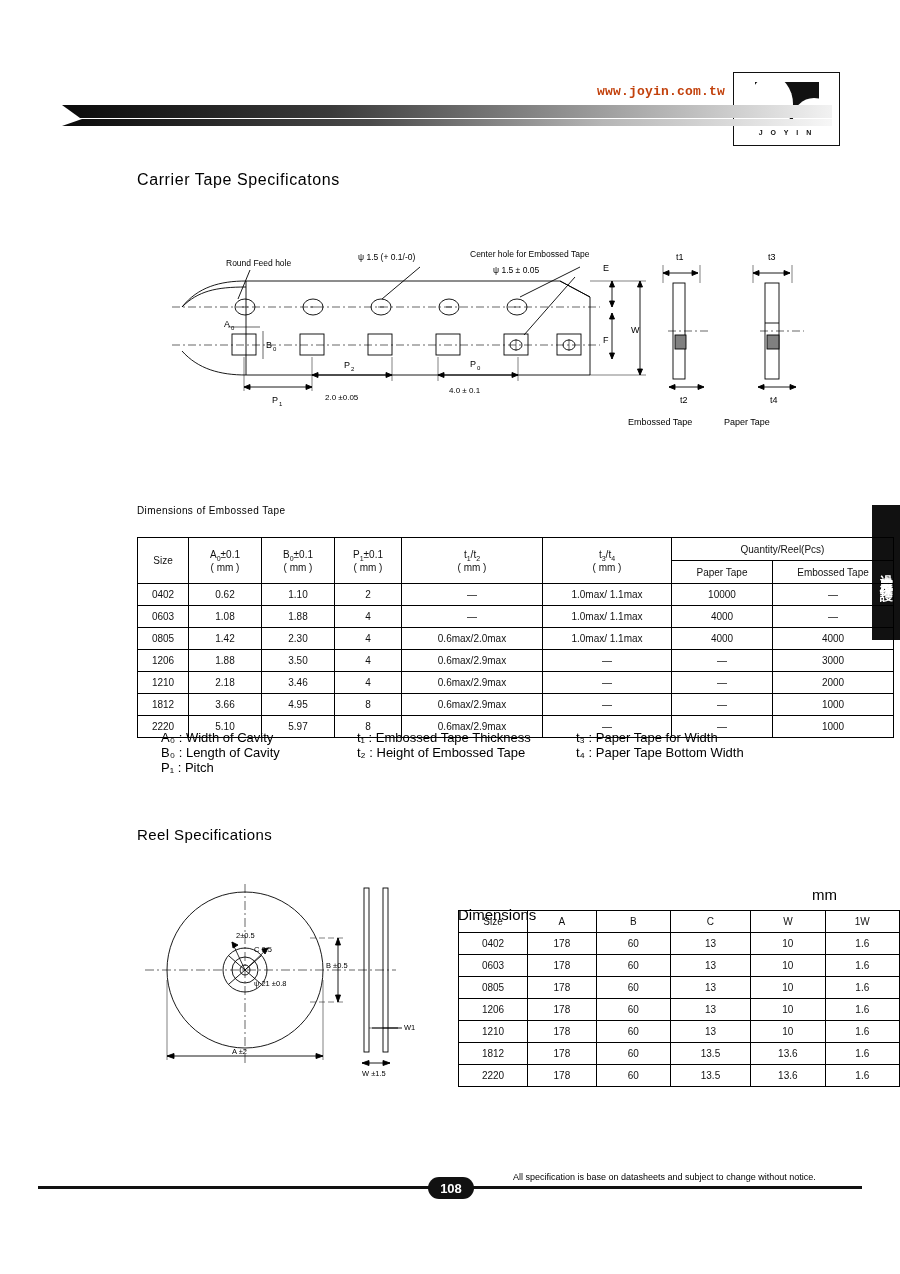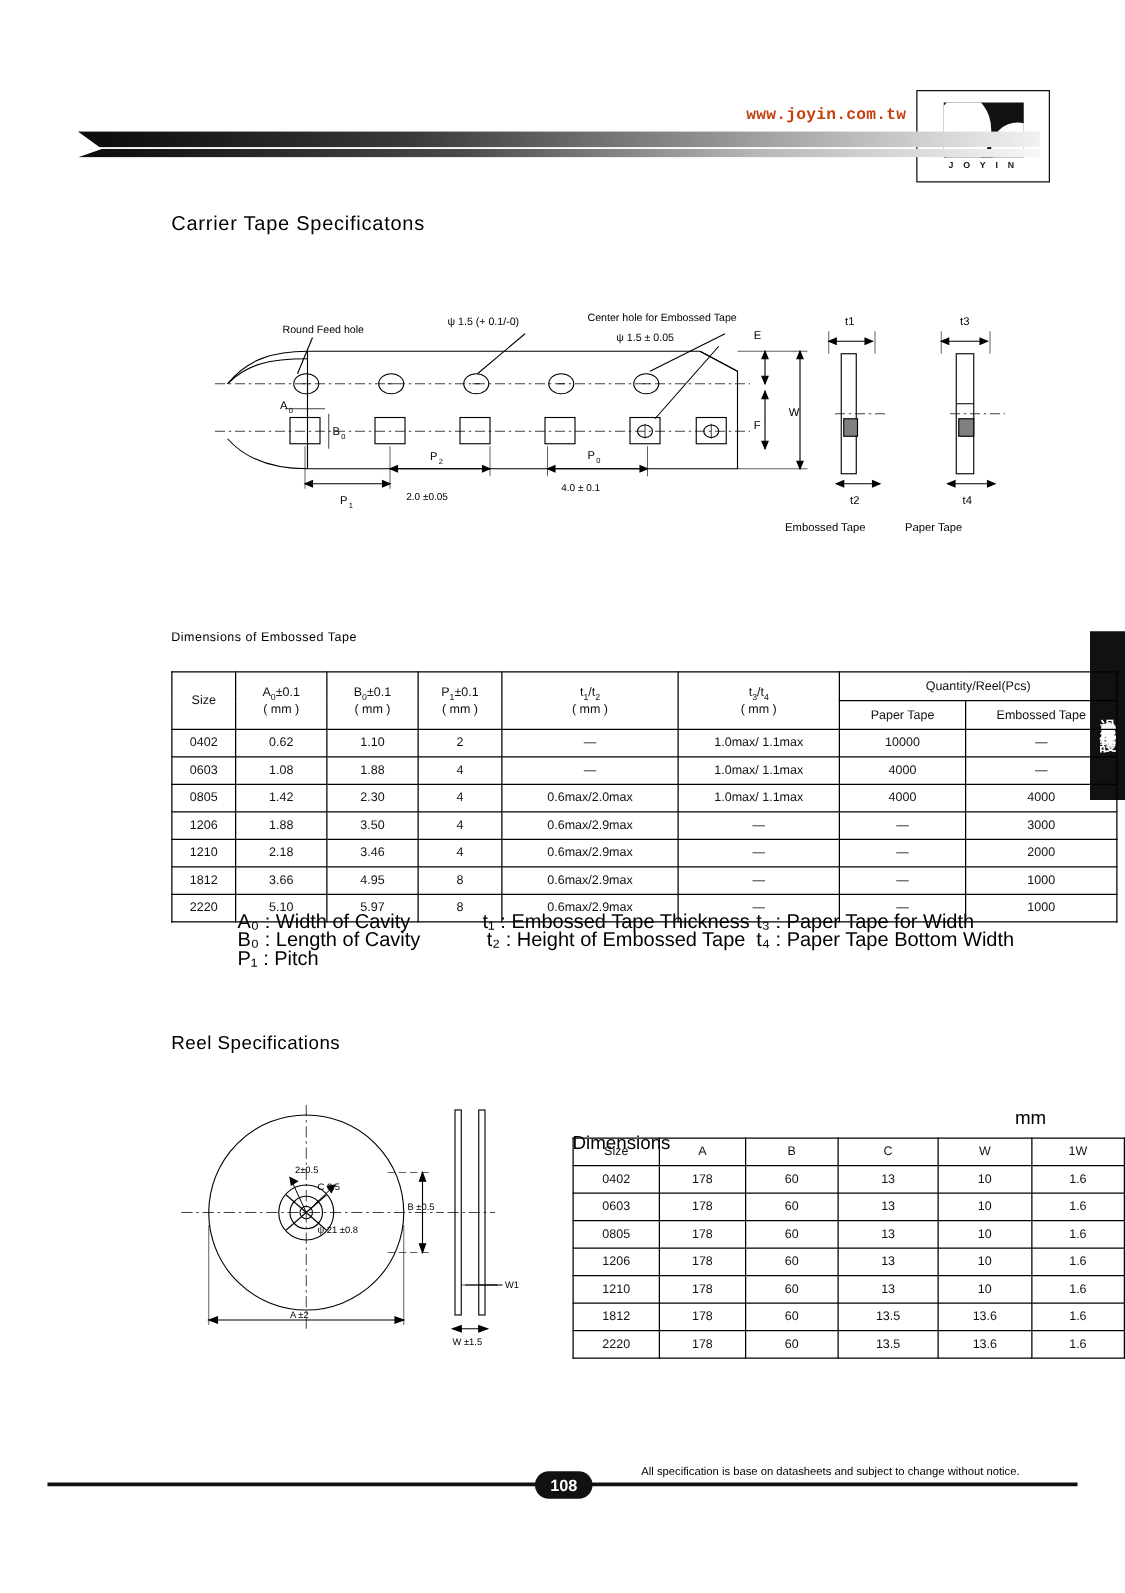--- a/index.html
+++ b/index.html
@@ -88,24 +88,24 @@
   }
   .tbl1 th, .tbl1 td {
     border:1px solid #000; text-align:center; vertical-align:middle;
     padding:2px 4px; font-weight:normal;
   }
   .tbl1 .hd { height:36px; }
   .tbl1 td { height:17px; }
   .sub { font-size:7px; vertical-align:sub; }
 
   .legend {
-    position:absolute; left:190px; top:730px;
-    font-size:16px; line-height:15px; color:#000;
-  }
-  .legend .col2 { position:absolute; left:196px; top:0; white-space:nowrap;text-align:center; }
+    position:absolute; left:161px; top:730px;
+    font-size:13px; line-height:15px; color:#000;
+  }
+  .legend .col2 { position:absolute; left:196px; top:0; white-space:nowrap; }
   .legend .col3 { position:absolute; left:415px; top:0; white-space:nowrap; }
 
   
   .fig2 { position:absolute; left:140px; top:880px; width:300px; height:195px; }
 
   
   .dim-title {
     position:absolute; left:458px; top:886px; font-size:15px; color:#000;margin-top:20px;
   }
   .dim-unit {

